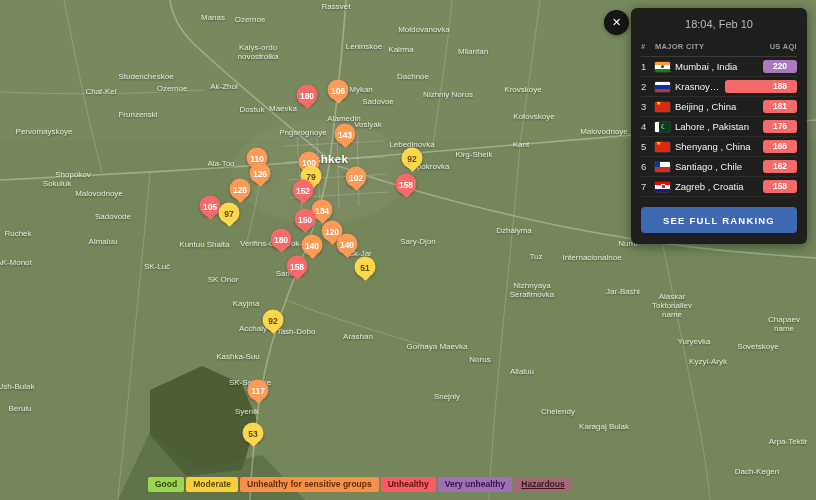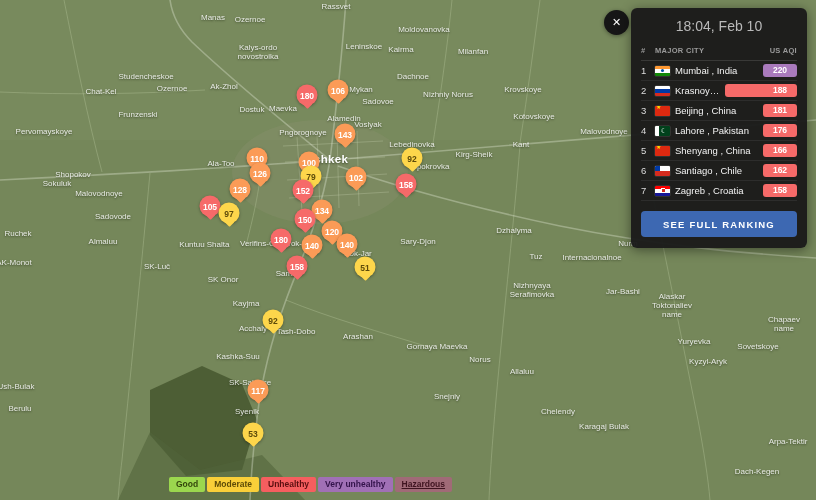--- a/index.html
+++ b/index.html
@@ -16,40 +16,40 @@
   .aqi-marker{position:absolute;transform:translate(-50%,-50%);width:21px;height:21px;border-radius:50%;
     display:flex;align-items:center;justify-content:center;font-size:8.5px;font-weight:bold;
     box-shadow:0 1px 3px rgba(0,0,0,.35);cursor:pointer;}
   .aqi-marker i{position:absolute;bottom:-2px;left:50%;width:7px;height:7px;
     transform:translateX(-50%) rotate(45deg);border-radius:1px;}
   .aqi-marker span{position:relative;z-index:1;}
 
   .panel{position:absolute;top:8px;right:9px;width:176px;background:rgba(26,26,26,.96);border-radius:6px;
     padding:10px 10px 11px;box-shadow:0 2px 12px rgba(0,0,0,.45);color:#fff;box-sizing:border-box;}
   .panel h2{margin:2px 0 3px;font-size:14.5px;text-align:center;font-weight:600;letter-spacing:.2px;}
-  .ts{text-align:center;font-size:14px;color:#b9b9b9;margin-bottom:9px;}
+  .ts{text-align:center;font-size:11px;color:#b9b9b9;margin-bottom:9px;}
   .cols{display:flex;align-items:center;font-size:7.5px;color:#9a9a9a;font-weight:bold;letter-spacing:.3px;
     padding:3px 0 5px;border-bottom:1px solid rgba(255,255,255,.12);}
   .c-rank{flex:0 0 14px;}
   .c-city{flex:1;}
   .c-aqi{text-align:right;}
   .rank-row{display:flex;align-items:center;gap:5px;height:19px;border-bottom:1px solid rgba(255,255,255,.07);
     font-size:9.5px;cursor:pointer;}
   .rank-num{flex:0 0 9px;color:#ddd;}
   .rank-city{flex:1;white-space:nowrap;overflow:hidden;text-overflow:ellipsis;color:#f2f2f2;}
   .rank-badge{flex:0 0 34px;height:13px;line-height:13px;border-radius:3px;text-align:center;
     font-size:8.5px;font-weight:bold;}
   .full-btn{display:block;width:100%;margin-top:10px;height:26px;background:#3d68b2;color:#fff;border:none;
     border-radius:4px;font-size:9.5px;font-weight:bold;letter-spacing:1.2px;cursor:pointer;font-family:inherit;}
 
   .close-btn{position:absolute;top:10px;right:187px;width:25px;height:25px;border-radius:50%;background:#161616;
     color:#fff;border:none;font-size:11px;cursor:pointer;box-shadow:0 1px 4px rgba(0,0,0,.4);
     display:flex;align-items:center;justify-content:center;padding:0;}
 
-  .legend{position:absolute;left:153px;bottom:8px;display:flex;gap:2px;padding-left:16px;}
+  .legend{position:absolute;left:132px;bottom:8px;display:flex;gap:2px;padding-left:16px;}
   .legend-chip{display:inline-block;padding:2px 7px 3px;font-size:8.5px;font-weight:bold;border-radius:2px;
     white-space:nowrap;}
 
   .flag{width:15px;height:10px;border-radius:1px;position:relative;overflow:hidden;flex:0 0 15px;
     box-shadow:0 0 0 .5px rgba(255,255,255,.18);}
   .flag-india{background:linear-gradient(180deg,#ff9933 0 33%,#fff 33% 66%,#128807 66% 100%);}
   .flag-india::after{content:"";position:absolute;left:50%;top:50%;width:3px;height:3px;margin:-1.5px 0 0 -1.5px;
     border-radius:50%;background:#054f9f;}
   .flag-russia{background:linear-gradient(180deg,#fff 0 33%,#0039a6 33% 66%,#d52b1e 66% 100%);}
   .flag-china{background:#de2910;}
@@ -284,20 +284,21 @@
       </div>
       <div class="aqi-marker" style="left: 253px; top: 433px; background: rgb(253, 214, 75); color: rgb(93, 75, 10);">
         <i style="background: rgb(253, 214, 75);"></i>
         <span>53</span>
       </div>
     </div>
 
   <div class="legend">
       <span class="legend-chip" style="background: rgb(155, 215, 78); color: rgb(51, 71, 12);">Good</span>
       <span class="legend-chip" style="background: rgb(249, 207, 57); color: rgb(92, 75, 7);">Moderate</span>
+      <span class="legend-chip" style="background: rgb(249, 144, 73); color: rgb(94, 47, 5);">Unhealthy for sensitive groups</span>
       <span class="legend-chip" style="background: rgb(246, 94, 95); color: rgb(91, 15, 16);">Unhealthy</span>
       <span class="legend-chip" style="background: rgb(160, 112, 182); color: rgb(50, 18, 74);">Very unhealthy</span>
       <span class="legend-chip" style="background: rgb(160, 106, 119); color: rgb(63, 20, 32); text-decoration: underline;">Hazardous</span>
     </div>
 
   <button class="close-btn">
     <span>✕</span>
   </button>
 
   <aside class="panel">

